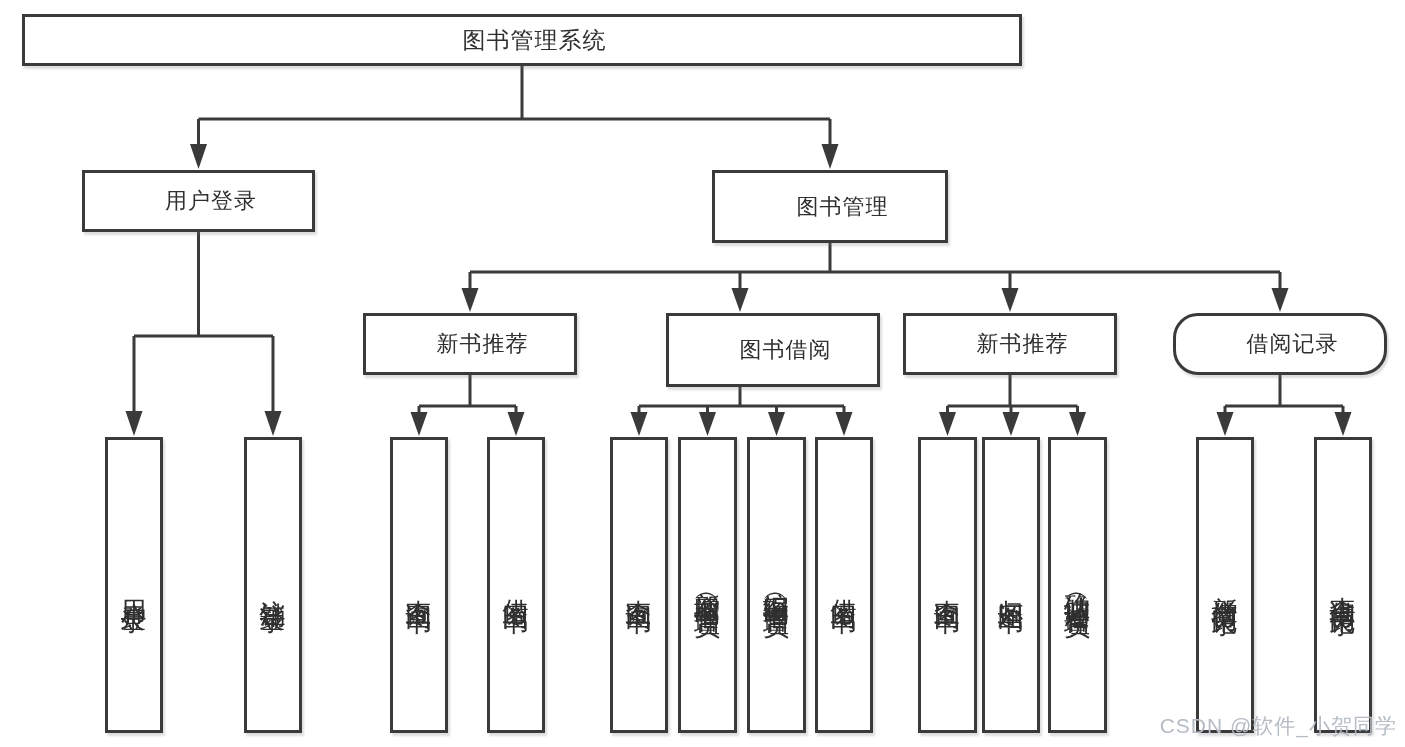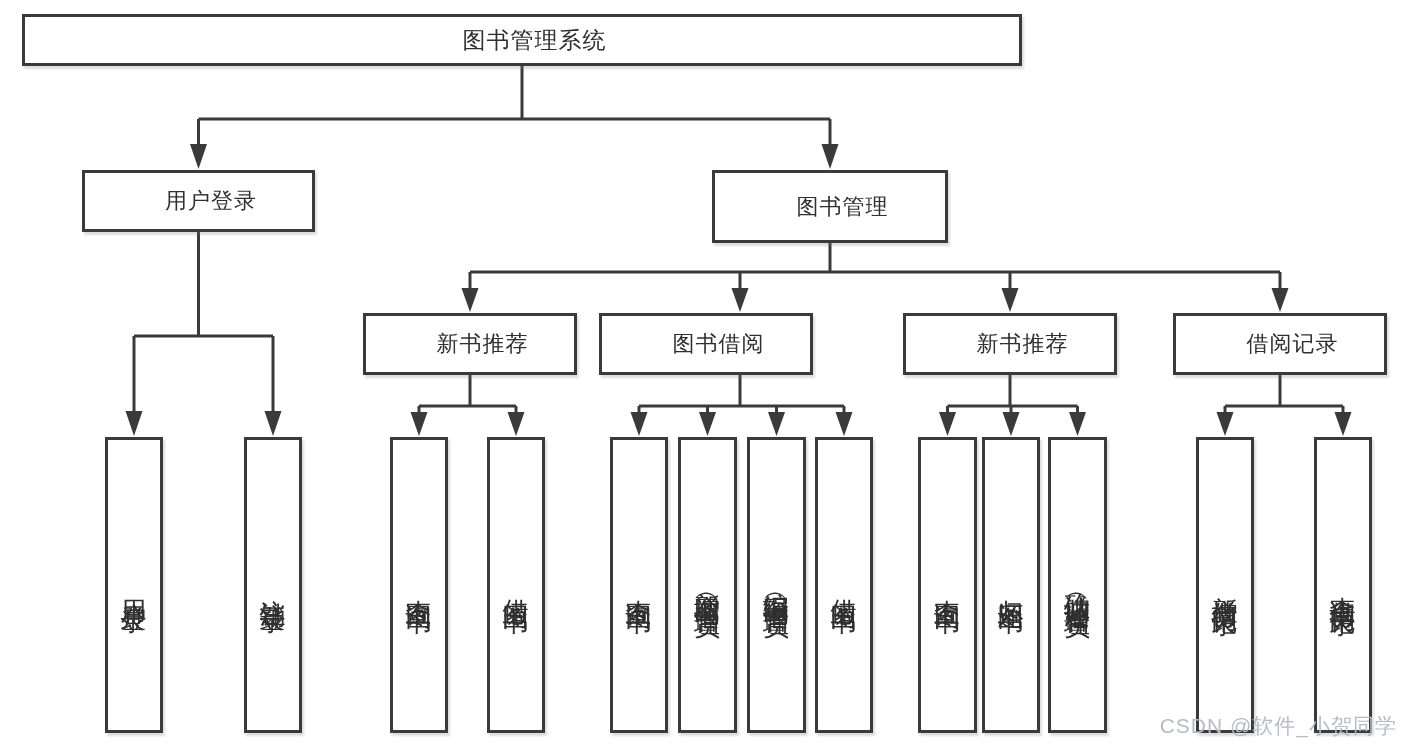--- a/index.html
+++ b/index.html
@@ -113,27 +113,27 @@
   <div class="node h" style="left:82px; top:170px; width:233px; height:62px;">
     <span>用户登录</span>
   </div>
   <div class="node h" style="left:712px; top:170px; width:236px; height:73px;">
     <span>图书管理</span>
   </div>
 
   <div class="node h" style="left:363px; top:313px; width:214px; height:62px;">
     <span>新书推荐</span>
   </div>
-  <div class="node h" style="left:599px; top:313px; width:214px; height:62px;text-align:right;">
+  <div class="node h" style="left:666px; top:313px; width:214px; height:74px;text-align:right;">
     <span>图书借阅</span>
   </div>
   <div class="node h" style="left:903px; top:313px; width:214px; height:62px;">
     <span>新书推荐</span>
   </div>
-  <div class="node h" style="left:1173px; top:313px; width:214px; height:62px;">
+  <div class="node h" style="left:1173px; top:313px; width:214px; height:62px;border-radius:25px;">
     <span>借阅记录</span>
   </div>
 
   <div class="node v" style="left:105px; top:437px; width:58px; height:296px;">
     <span>用户登录</span>
   </div>
   <div class="node v" style="left:244px; top:437px; width:58px; height:296px;">
     <span>注销登录</span>
   </div>
 

